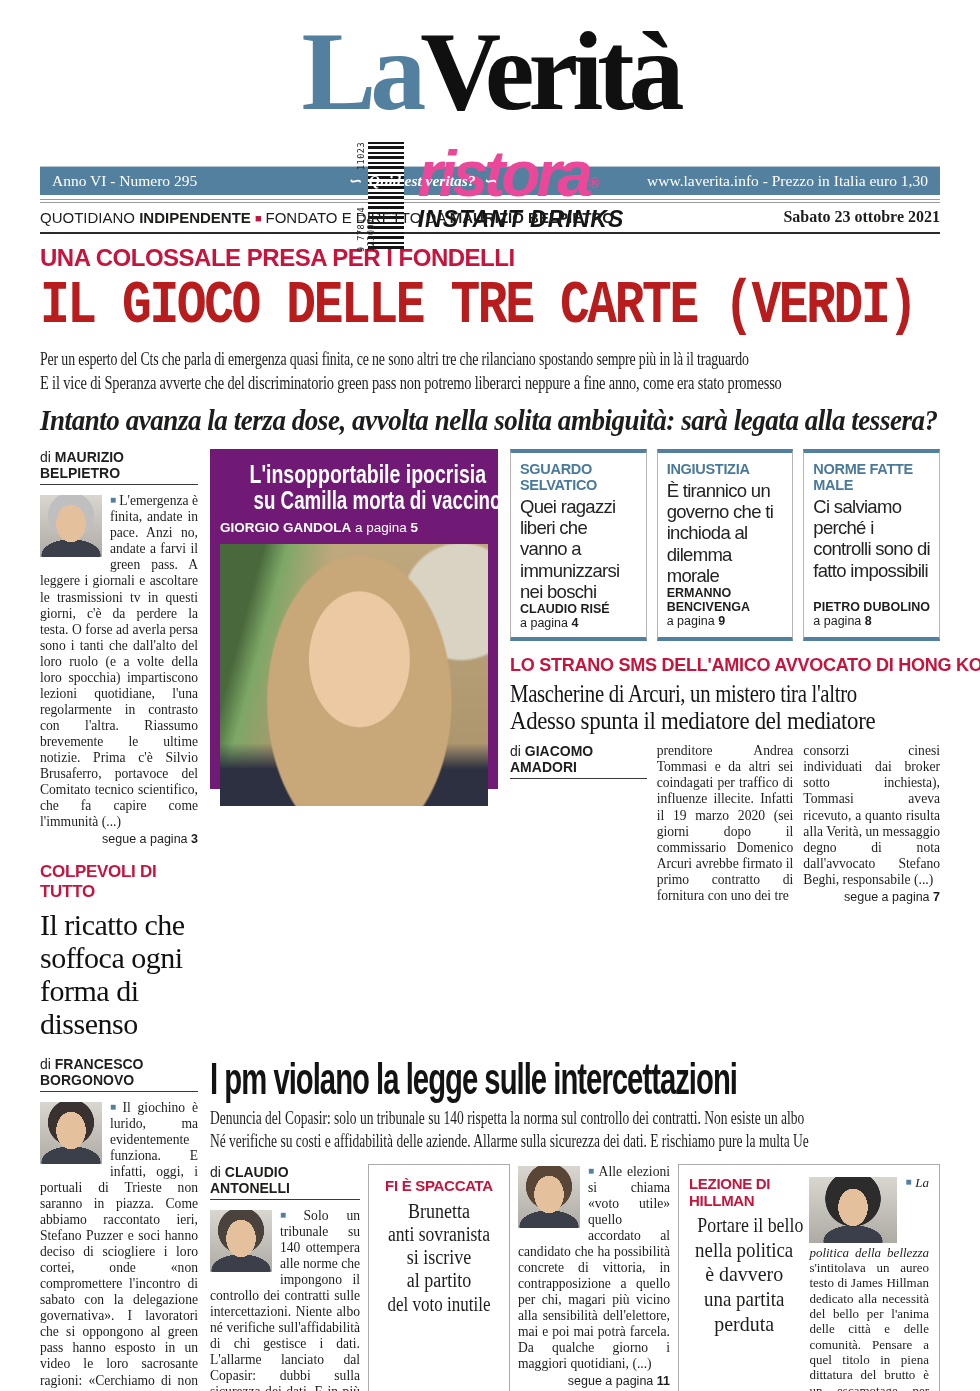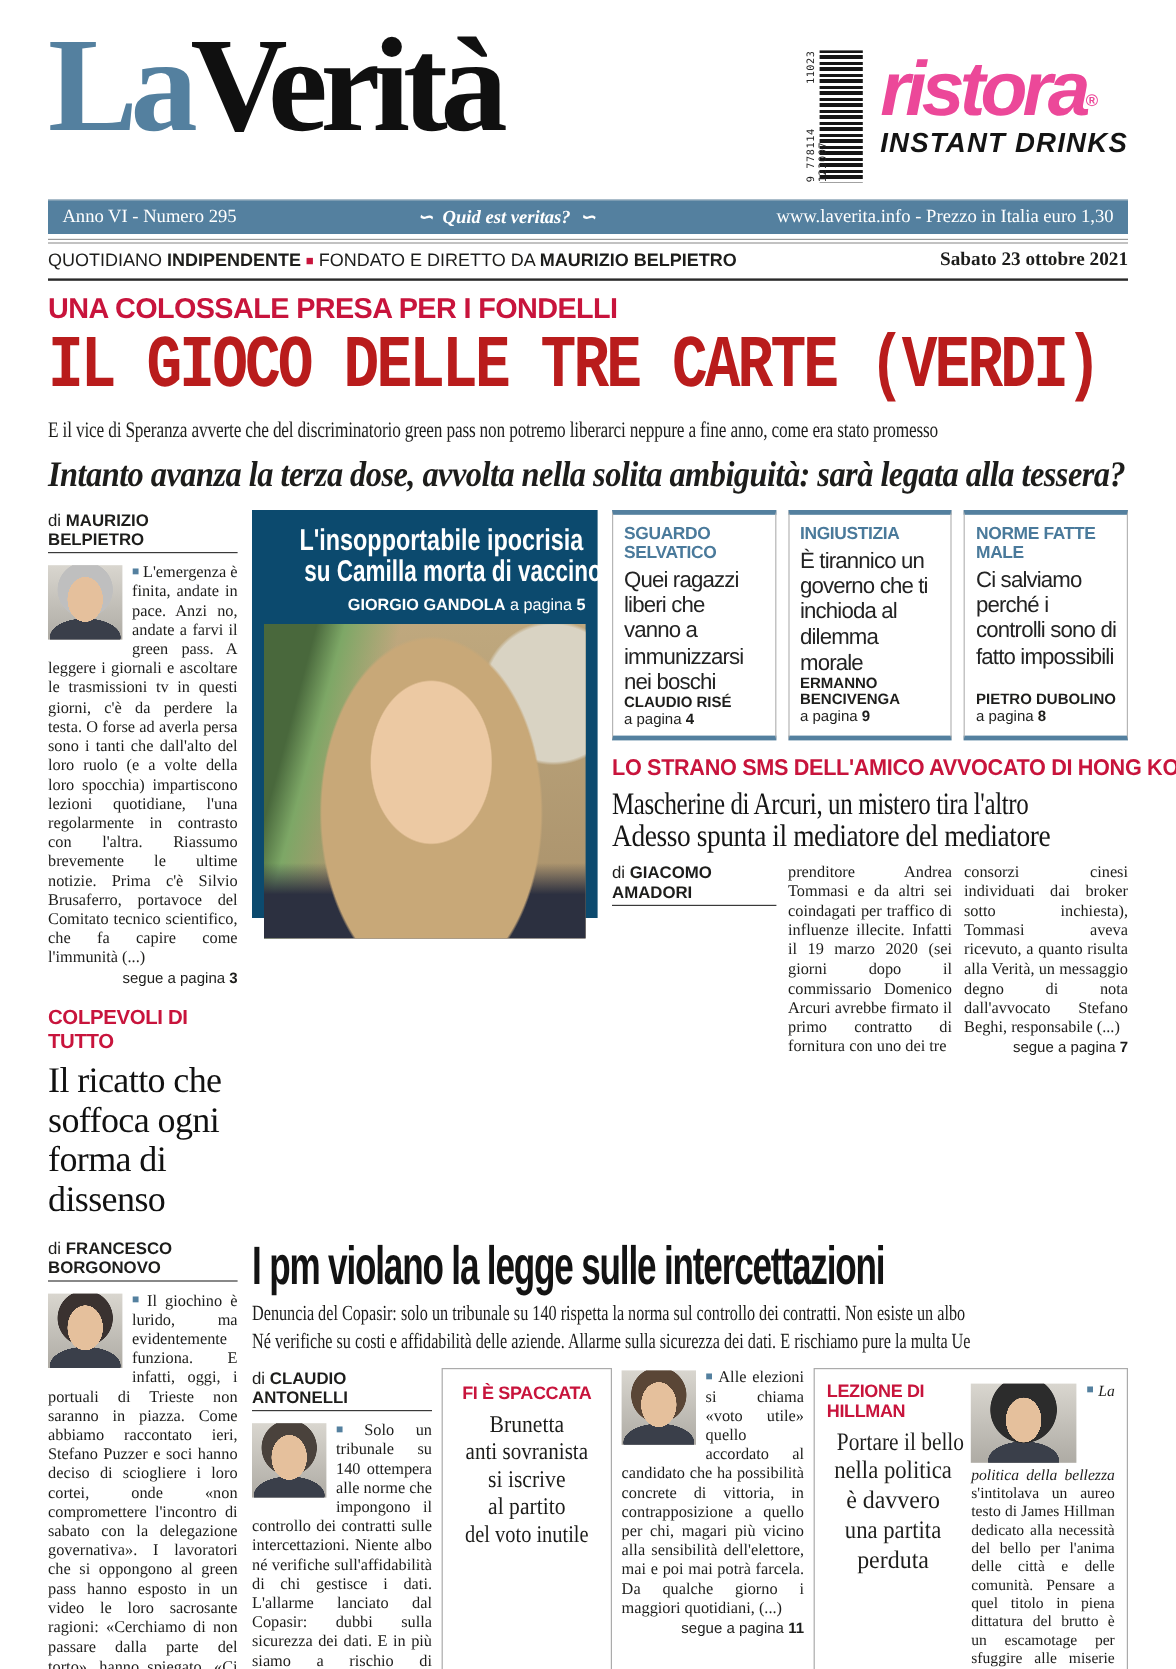--- a/index.html
+++ b/index.html
@@ -24,21 +24,21 @@
   .byline .di{font-weight:normal;}
   .body{font-size:13.6px;line-height:1.18;text-align:justify;}
   .segue{text-align:right;font-family:"Liberation Sans",sans-serif;font-size:12.5px;margin-top:2px;}
   .portrait{width:62px;height:62px;float:left;margin:2px 8px 2px 0;
     background:
       radial-gradient(ellipse 15px 19px at 50% 46%, #e5c09c 0 98%, transparent 99%),
       radial-gradient(circle at 50% 33%, var(--hair,#6b6b6b) 0 44%, transparent 45%),
       radial-gradient(ellipse 30px 16px at 50% 97%, var(--shirt,#3a3f4a) 0 98%, transparent 99%),
       linear-gradient(#d9d6cf,#aeaba4);}
   
-  .mast-row{display:flex;justify-content:space-between;align-items:flex-start;height:138px;}
+  .mast-row{display:flex;justify-content:space-between;align-items:center;height:138px;flex-direction:column;}
   .logo{font-weight:bold;font-size:112px;line-height:.95;letter-spacing:-6px;margin-top:-6px;}
   .logo .la{color:#54809f;} .logo .verita{color:#101010;}
   .mast-right{display:flex;align-items:flex-start;gap:14px;margin-top:18px;}
   .barcode{display:flex;height:110px;}
   .bc-nums{display:flex;flex-direction:column;justify-content:space-between;
     font-family:"DejaVu Sans Mono",monospace;font-size:8.5px;color:#222;}
   .bc-nums span{writing-mode:vertical-rl;transform:rotate(180deg);letter-spacing:.5px;}
   .bc-bars{width:36px;height:110px;margin-left:2px;
     background:repeating-linear-gradient(to bottom,#151515 0 2px,#fff 2px 4px,#151515 4px 7px,#fff 7px 10px);}
   .ristora{text-align:left;line-height:1;}
@@ -63,22 +63,22 @@
   .lead-head{font-family:Liberation Mono, monospace;font-weight:bold;font-size:62px;
     letter-spacing:-3px;color:#b91c1c;line-height:1.02;margin:2px 0 10px;}
   .lead-sub{font-size:18.5px;line-height:1.3;letter-spacing:-.2px;}
   .lead-italic{font-style:italic;font-weight:bold;font-size:30px;letter-spacing:-.5px;margin-top:8px;}
   
   .rowA{display:flex;gap:12px;margin-top:12px;}
   .colA{width:158px;flex:none;}
   .colpevoli{margin-top:16px;}
   .label-red{font-family:"Liberation Sans",sans-serif;font-weight:bold;font-size:17px;color:#c8143c;letter-spacing:-.3px;}
   .colpevoli-title{font-size:30px;line-height:1.1;letter-spacing:-.5px;margin-top:6px;color:#111;}
-  .camilla-box{width:288px;flex:none;background:#0c4a6e;box-sizing:border-box;
-    padding:12px 10px 10px;text-align:right;height:340px;}
+  .camilla-box{width:288px;flex:none;background:#701a75;box-sizing:border-box;
+    padding:12px 10px 10px;text-align:left;height:340px;}
   .camilla-title{color:#fff;font-family:"Liberation Sans",sans-serif;font-weight:bold;
     font-size:25px;line-height:1.04;}
   .camilla-byline{color:#fff;font-family:"Liberation Sans",sans-serif;font-size:13.5px;margin:7px 0 9px;}
   .camilla-photo{width:100%;height:262px;
     background:
       radial-gradient(ellipse 52px 70px at 52% 44%, #ecc9a3 0 96%, transparent 98%),
       radial-gradient(ellipse 95px 150px at 52% 60%, #c8a878 0 96%, transparent 98%),
       linear-gradient(to top, #2c3040 0 14%, transparent 24%),
       linear-gradient(105deg, #49683c 0 13%, #7da766 20%, transparent 34%),
       radial-gradient(circle at 90% 22%, #d9d3c3 0 18%, transparent 19%),
@@ -158,20 +158,21 @@
       </span>
       <span class="date">Sabato 23 ottobre 2021</span>
     </div>
     <div class="rule3"></div>
   </header>
 
   <section class="lead">
     <div class="kicker-red">UNA COLOSSALE PRESA PER I FONDELLI</div>
     <div class="lead-head"><span class="fit s80">IL GIOCO DELLE TRE CARTE (VERDI)</span></div>
     <div class="lead-sub">
+      <div><span class="fit s75">Per un esperto del Cts che parla di emergenza quasi finita, ce ne sono altri tre che rilanciano spostando sempre più in là il traguardo</span></div>
       <div><span class="fit s78">E il vice di Speranza avverte che del discriminatorio green pass non potremo liberarci neppure a fine anno, come era stato promesso</span></div>
     </div>
     <div class="lead-italic"><span class="fit s90">Intanto avanza la terza dose, avvolta nella solita ambiguità: sarà legata alla tessera?</span></div>
   </section>
 
   <section class="rowA">
 
     <div class="colA">
       <div class="byline"><span class="di">di</span> <span>MAURIZIO BELPIETRO</span></div>
       <div class="body">

